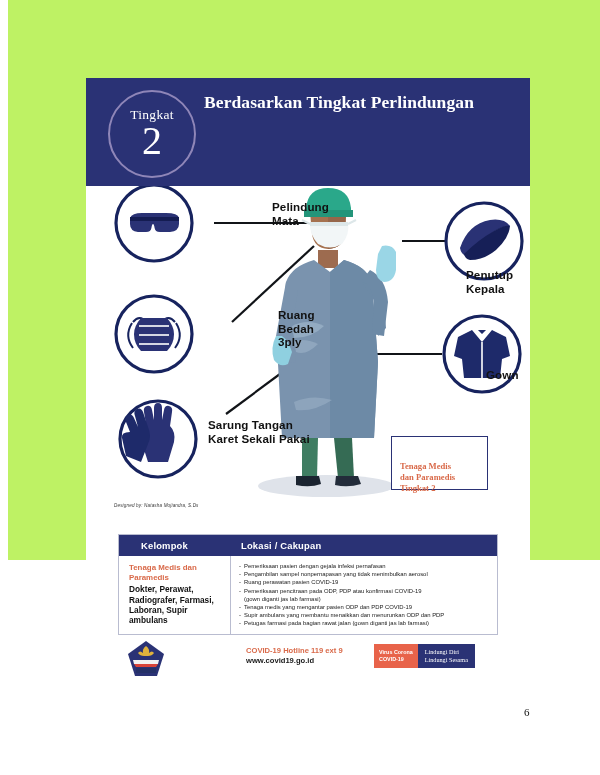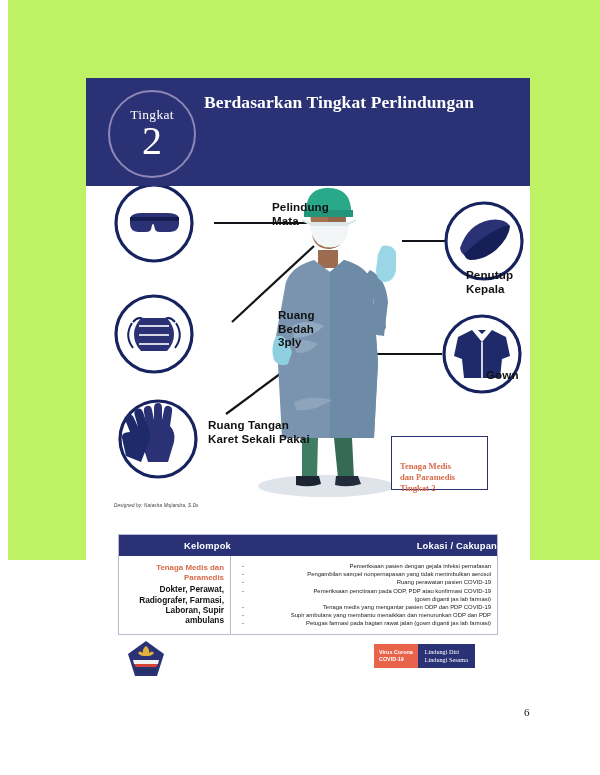--- a/index.html
+++ b/index.html
@@ -65,21 +65,21 @@
     position:absolute;left:305px;top:250px;width:97px;height:54px;
     border:1.2px solid #2a3275;background:#fff;box-sizing:border-box;
     padding:24px 0 0 8px;
     font-family:Liberation Serif, serif;
   }
   .callout span{
     display:block;color:#d96a4a;font-size:8.6px;font-weight:700;line-height:11px;
   }
 
   
-  .table{position:absolute;left:32px;top:456px;width:380px;border:1px solid #b9bcd0;box-sizing:border-box;text-align:right;}
+  .table{position:absolute;left:32px;top:456px;width:380px;border:1px solid #b9bcd0;box-sizing:border-box;}
   .thead{display:flex;background:#2a3275;height:21px;align-items:center;}
   .th{color:#fff;font-size:9.4px;font-weight:700;letter-spacing:.2px;}
   .th.c1{width:112px;padding-left:22px;box-sizing:border-box;}
   .th.c2{flex:1;padding-left:10px;box-sizing:border-box;}
   .tbody{display:flex;background:#fff;min-height:78px;}
   .td{box-sizing:border-box;}
   .td.c1{width:112px;padding:7px 6px 6px 10px;border-right:1px solid #b9bcd0;}
   .td.c2{flex:1;padding:6px 6px 6px 8px;}
   .grp-title{color:#d96a4a;font-size:7.9px;font-weight:700;line-height:9.6px;}
   .grp-body{color:#111;font-size:8.3px;font-weight:700;line-height:10.4px;margin-top:2px;}
@@ -220,21 +220,21 @@
         <div>Mata</div>
       </div>
 
       <div class="lbl s14 lbl-mask">
         <div>Ruang</div>
         <div>Bedah</div>
         <div>3ply</div>
       </div>
 
       <div class="lbl s14 lbl-glove">
-        <div>Ruang Tangan</div>
+        <div>Sarung Tangan</div>
         <div>Karet Sekali Pakai</div>
       </div>
 
       <div class="lbl s14 lbl-head">
         <div>Penutup</div>
         <div>Kepala</div>
       </div>
 
       <div class="lbl s14 lbl-gown">Gown</div>
 
@@ -294,20 +294,24 @@
 
     <div class="footer">
       <svg class="garuda" viewBox="0 0 40 40">
         <path d="M20 1 L38 14 L31 36 L9 36 L2 14 Z" fill="#2a3275"></path>
         <path d="M20 6 Q24 9 23 13 Q26 10 28 13 Q26 16 22 16 L18 16 Q14 16 12 13 Q14 10 17 13 Q16 9 20 6 Z" fill="#e0b23c"></path>
         <path d="M7 20 L33 20 L32 24 L8 24 Z" fill="#f2f2f2"></path>
         <path d="M8 24 L32 24 L30 27 L10 27 Z" fill="#d8443a"></path>
         <rect x="10" y="28" width="20" height="5" fill="#243067"></rect>
       </svg>
 
+      <div class="fcontact">
+        <div class="fc1">COVID-19 Hotline 119 ext 9</div>
+        <div class="fc2">www.covid19.go.id</div>
+      </div>
 
       <div class="badges">
         <div class="badge-o">
           <div>Virus Corona</div>
           <div>COVID-19</div>
         </div>
         <div class="badge-b">
           <div>Lindungi Diri</div>
           <div>Lindungi Sesama</div>
         </div>

